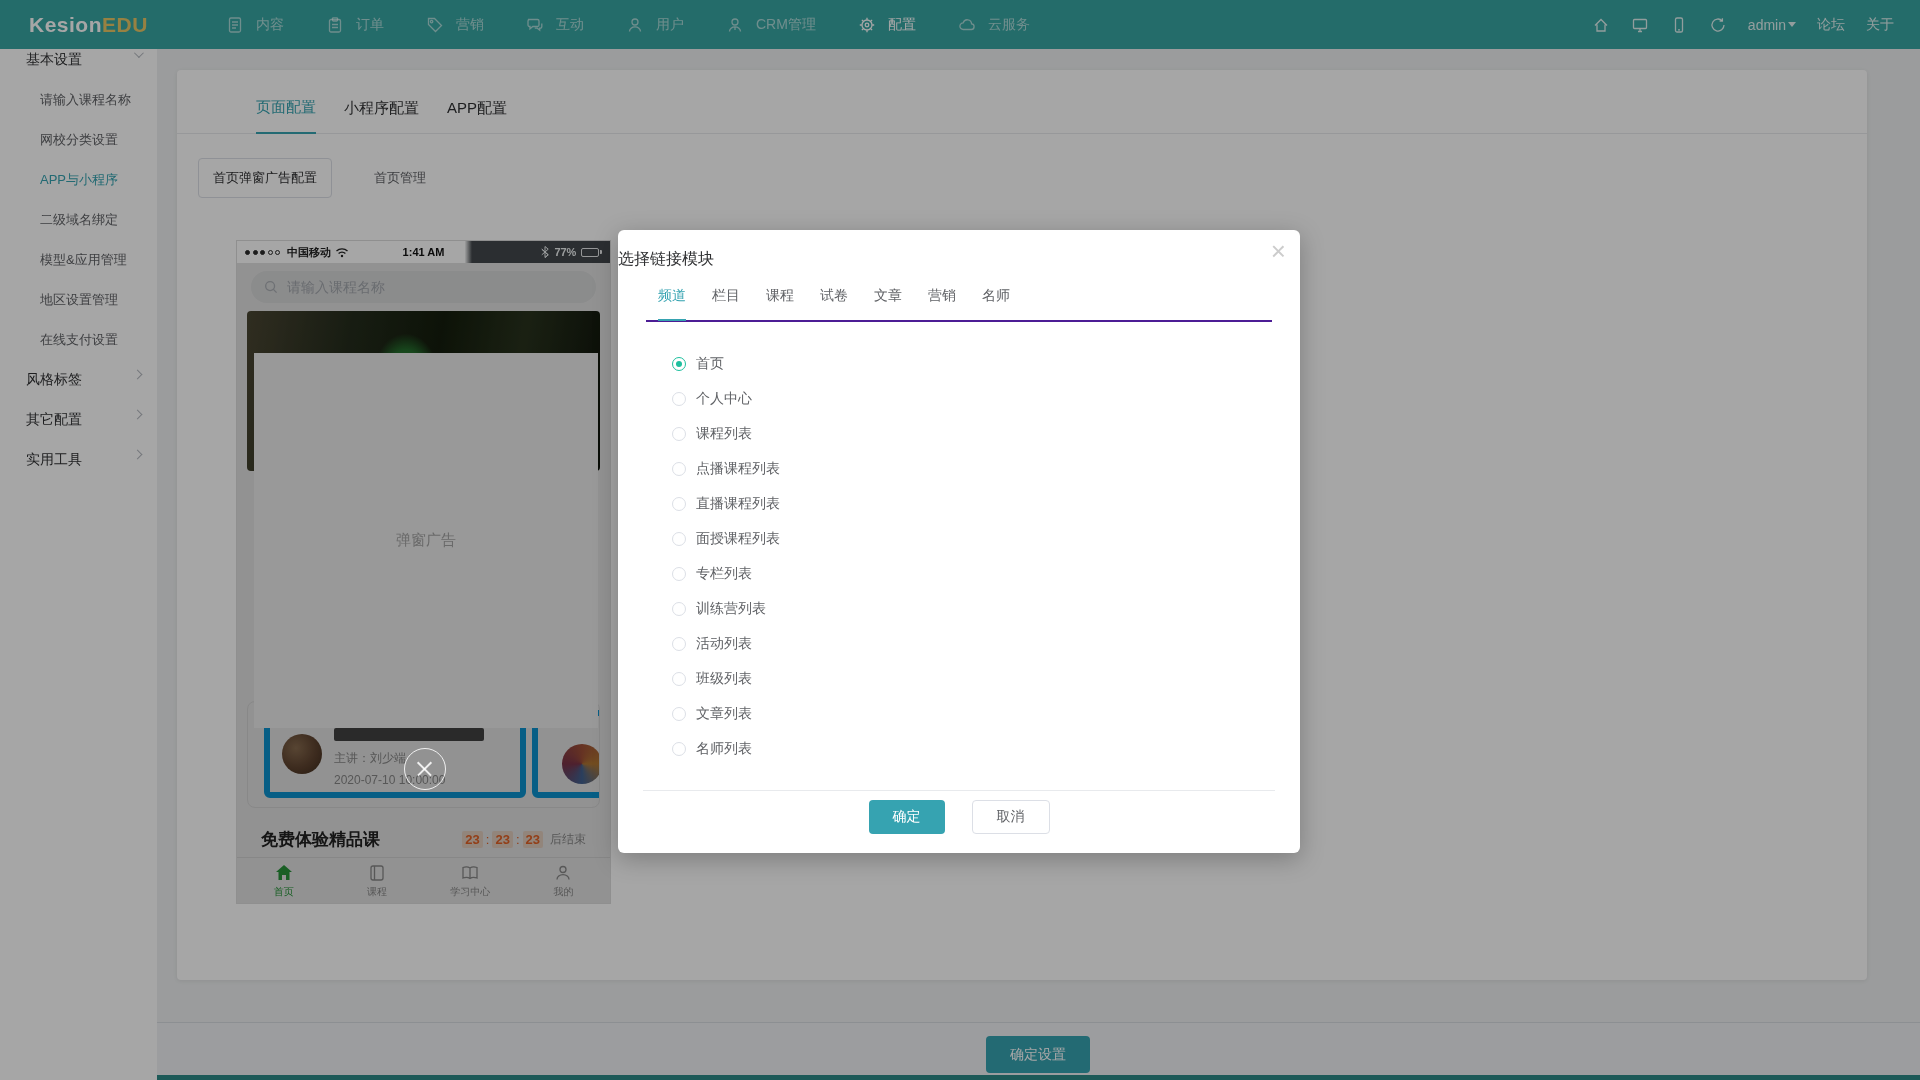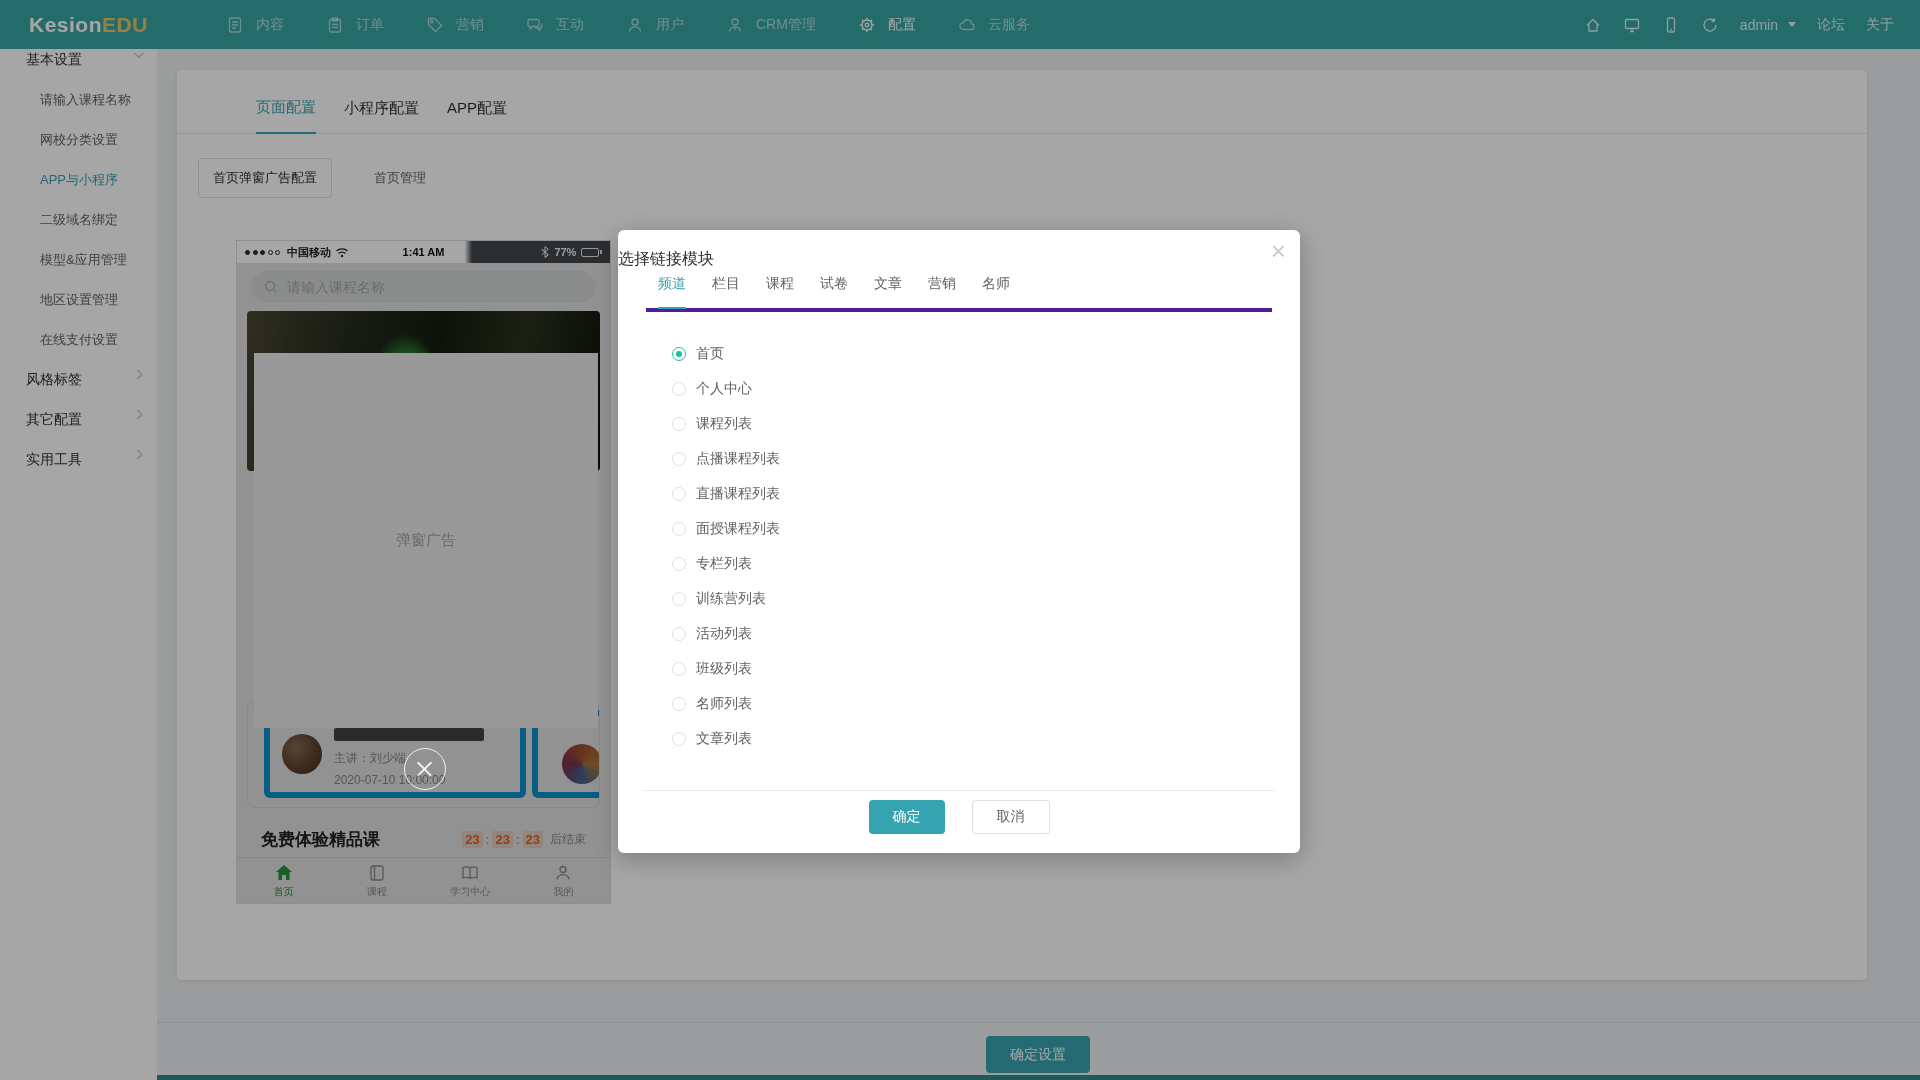--- a/index.html
+++ b/index.html
@@ -18,21 +18,21 @@
   .navbar{position:absolute;left:0;top:0;width:1920px;height:49px;background:var(--navbar-bg,#38a7a4);
     display:flex;align-items:center;z-index:2;}
   .logo{margin-left:29px;font-size:21px;font-weight:bold;color:#fff;letter-spacing:.5px;width:175px;}
   .logo .accent{color:var(--logo-accent,#e8c766);}
   .nav-menu{display:flex;align-items:center;gap:42px;margin-left:22px;}
   .nav-item{display:flex;align-items:center;gap:12px;font-size:14px;color:rgba(255,255,255,.58);cursor:pointer;}
   .nav-item svg{stroke:currentColor;fill:none;stroke-width:1.3;}
   .nav-item.active{color:#fff;}
   .nav-right{margin-left:auto;display:flex;align-items:center;gap:21px;padding-right:26px;color:rgba(255,255,255,.85);font-size:14px;}
   .nav-right svg{stroke:currentColor;fill:none;stroke-width:1.3;}
-  .admin{display:flex;align-items:center;gap:10px;}
+  .admin{display:flex;align-items:center;gap:2px;}
   .caret{width:0;height:0;border-left:4px solid transparent;border-right:4px solid transparent;border-top:5px solid rgba(255,255,255,.85);}
 
   
   .sidebar{position:absolute;left:0;top:49px;width:157px;bottom:0;background:#fff;padding-top:2px;z-index:1;}
   .side-row{height:40px;display:flex;align-items:flex-start;cursor:pointer;}
   .side-head{padding:0 16px 0 26px;font-size:14px;color:#303133;justify-content:space-between;}
   .side-sub{padding-left:40px;font-size:13px;color:#606266;}
   .side-sub.active{color:var(--brand,#36a3b1);}
   .chev{width:7px;height:7px;border-right:1.4px solid #b4b8bf;border-bottom:1.4px solid #b4b8bf;flex:none;}
   .chev.down{transform:rotate(45deg) translateY(-2px);}
@@ -118,21 +118,21 @@
   .footer-btn{position:absolute;left:986px;top:13px;width:104px;height:37px;background:var(--brand,#36a3b1);
     color:#fff;font-size:14px;border:none;border-radius:4px;cursor:pointer;font-family:inherit;}
   .bottom-strip{position:absolute;left:0;right:0;bottom:0;height:5px;background:#2d8a87;}
 
   
   .page-overlay{position:absolute;inset:0;background:rgba(0,0,0,.35);z-index:50;}
   .modal{position:absolute;left:618px;top:230px;width:682px;height:623px;background:#fff;border-radius:6px;z-index:70;
     box-shadow:0 6px 24px rgba(0,0,0,.25);}
   .modal-title{text-align:left;padding-top:20px;font-size:16px;color:#303133;line-height:18px;}
   .modal-close{position:absolute;right:14px;top:8px;font-size:26px;font-weight:300;color:#ccc;cursor:pointer;line-height:1;}
-  .modal-tabs{margin:6px 28px 0 28px;padding-left:12px;display:flex;gap:26px;border-bottom:4px solid #4c1d95;}
+  .modal-tabs{margin:18px 28px 0 28px;padding-left:12px;display:flex;gap:26px;border-bottom:2px solid #4c1d95;}
   .m-tab{font-size:14px;color:#606266;padding-bottom:14px;cursor:pointer;line-height:19px;}
   .m-tab.active{color:var(--brand,#36a3b1);border-bottom:2px solid var(--brand,#36a3b1);margin-bottom:-1px;}
   .modal-options{margin-top:24px;padding-left:54px;}
   .opt{height:35px;display:flex;align-items:center;gap:10px;font-size:14px;color:#606266;cursor:pointer;}
   .radio{width:14px;height:14px;border-radius:50%;border:1px solid #dcdfe6;background:#fff;position:relative;flex:none;}
   .opt.sel .radio{border-color:var(--radio-active,#1dbf9e);}
   .opt.sel .radio::after{content:"";position:absolute;inset:3px;border-radius:50%;background:var(--radio-active,#1dbf9e);}
   .modal-divider{position:absolute;left:25px;right:25px;top:560px;height:1px;background:#e8eaed;}
   .modal-buttons{position:absolute;left:0;right:0;top:570px;display:flex;justify-content:center;gap:27px;}
   .btn{height:34px;border-radius:4px;font-size:14px;cursor:pointer;font-family:inherit;}
@@ -475,25 +475,25 @@
     <div class="opt">
         <span class="radio"></span>
         <span>活动列表</span>
       </div>
     <div class="opt">
         <span class="radio"></span>
         <span>班级列表</span>
       </div>
     <div class="opt">
         <span class="radio"></span>
+        <span>文章列表</span>
+      </div>
+    <div class="opt">
+        <span class="radio"></span>
         <span>名师列表</span>
-      </div>
-    <div class="opt">
-        <span class="radio"></span>
-        <span>文章列表</span>
       </div>
   </div>
   <div class="modal-divider"></div>
   <div class="modal-buttons">
     <button class="btn btn-confirm">确定</button>
     <button class="btn btn-cancel">取消</button>
   </div>
 </div>
 
 </body></html>

